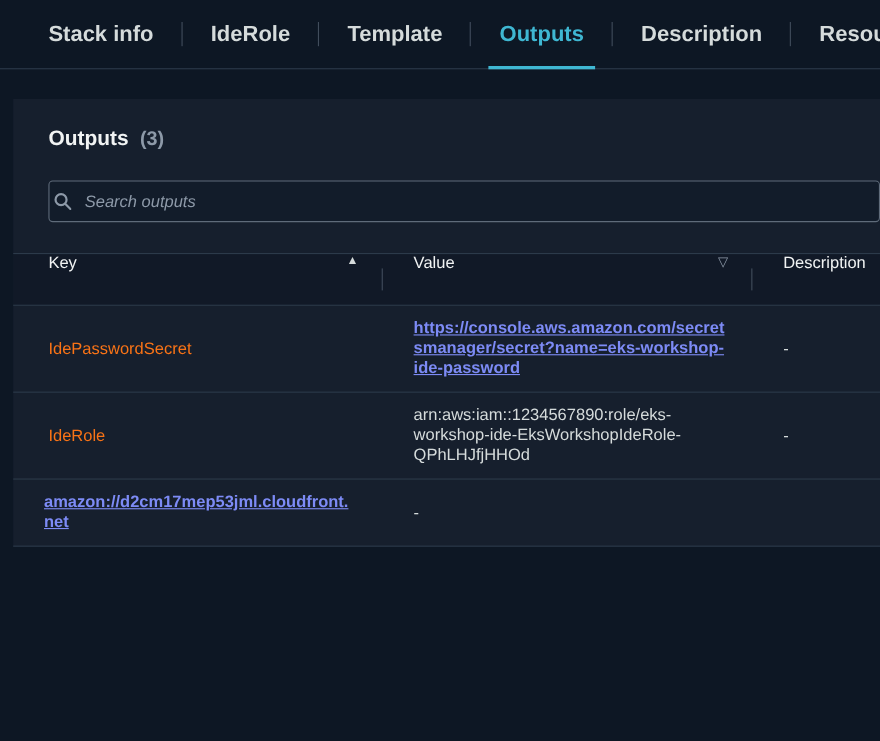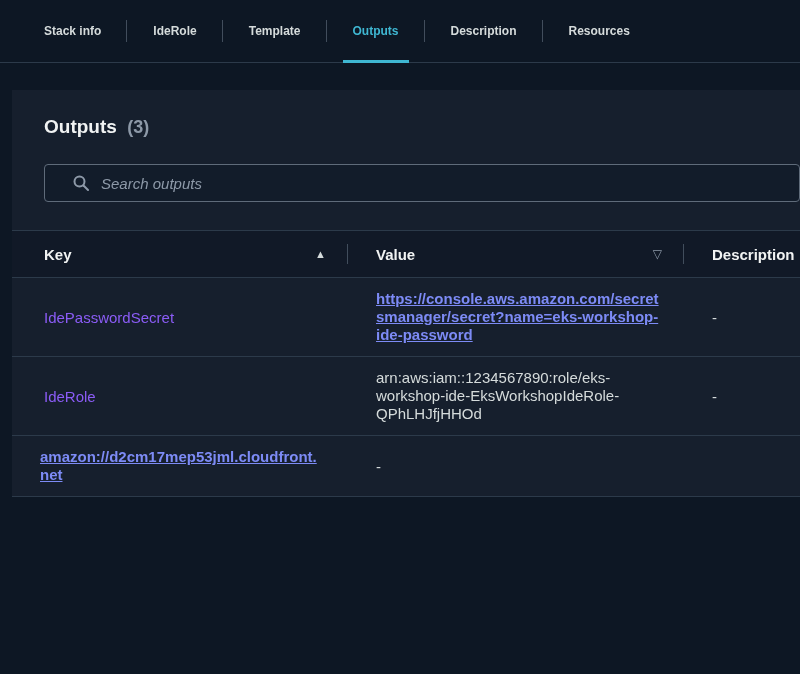--- a/index.html
+++ b/index.html
@@ -9,21 +9,21 @@
     font-family:"Liberation Sans","DejaVu Sans",sans-serif;
     color:#d5dbdb;
   }
   
   .tabbar{
     height:62px;display:flex;align-items:stretch;
     border-bottom:1px solid #2c3a4a;padding-left:18px;
   }
   .tab{
     display:flex;align-items:center;position:relative;
-    margin:0 26px;font-size:12px;font-weight:700;color:#d5dbdb;
+    margin:0 26px;font-size:20px;font-weight:700;color:#d5dbdb;
     white-space:nowrap;cursor:pointer;
   }
   .tab:not(:first-child)::before{
     content:"";position:absolute;left:-27px;top:20px;height:22px;width:1px;
     background:#414d5c;
   }
   .tab.active{color:#3fb7d2;}
   .tab.active::after{
     content:"";position:absolute;left:-10px;right:-10px;bottom:-1px;height:3px;
     background:#3fb7d2;
@@ -33,53 +33,53 @@
     position:absolute;left:12px;top:90px;width:820px;
     background:#161f2d;
   }
   .panel-header{padding:26px 32px 0 32px;}
   .panel-title{font-size:19px;font-weight:700;color:#f1f3f3;}
   .panel-count{font-size:18px;font-weight:700;color:#8d99a8;margin-left:6px;}
   
   .search{
     margin:26px 32px 0 32px;height:36px;
     border:1px solid #5f6b7a;border-radius:4px;
-    display:flex;align-items:center;padding:0 28px;
+    display:flex;align-items:center;padding:0 4px;
     background:#121c2a;
   }
   .search svg{flex:0 0 auto;margin-right:10px;}
   .search input{
     flex:1;background:transparent;border:0;outline:0;
     color:#d5dbdb;font-size:15px;
     font-family:"Liberation Sans","DejaVu Sans",sans-serif;
   }
   .search input::placeholder{color:#8d99a8;font-style:italic;}
   
   .thead{
     margin-top:28px;height:46px;background:#111927;
     display:grid;grid-template-columns:336px 336px 1fr;
     border-top:1px solid #2c3a4a;border-bottom:1px solid #2c3a4a;
   }
   .hcell{
-    position:relative;display:flex;align-items:center;justify-content:space-between;
-    padding:0 22px 0 28px;font-size:15px;font-weight:700;color:#f1f3f3;
+    position:relative;display:flex;justify-content:space-between;
+    padding:0 22px 0 28px;font-size:15px;font-weight:400;color:#f1f3f3;
     cursor:pointer;
   }
   .hcell:first-child{padding-left:32px;}
   .hcell:not(:last-child)::after{
     content:"";position:absolute;right:0;top:13px;height:20px;width:1px;
     background:#414d5c;
   }
   .sort-asc{font-size:11px;color:#d5dbdb;}
   .sort-none{font-size:12px;color:#8d99a8;}
   .row{
     display:grid;grid-template-columns:336px 336px 1fr;align-items:center;
     border-bottom:1px solid #2c3a4a;font-size:15px;
   }
-  .cell-key{padding-left:32px;color:#8b5cf6;}
+  .cell-key{padding-left:32px;color:#f97316;}
   .cell-value{
     padding:12px 24px 12px 28px;line-height:18px;
     overflow-wrap:anywhere;word-break:break-word;
   }
   .cell-desc{padding-left:28px;color:#d5dbdb;}
   a.value-link{color:#7d8bf6;font-weight:700;text-decoration:underline;}
   .value-text{color:#d5dbdb;}
 </style>
 </head>
 <body>

